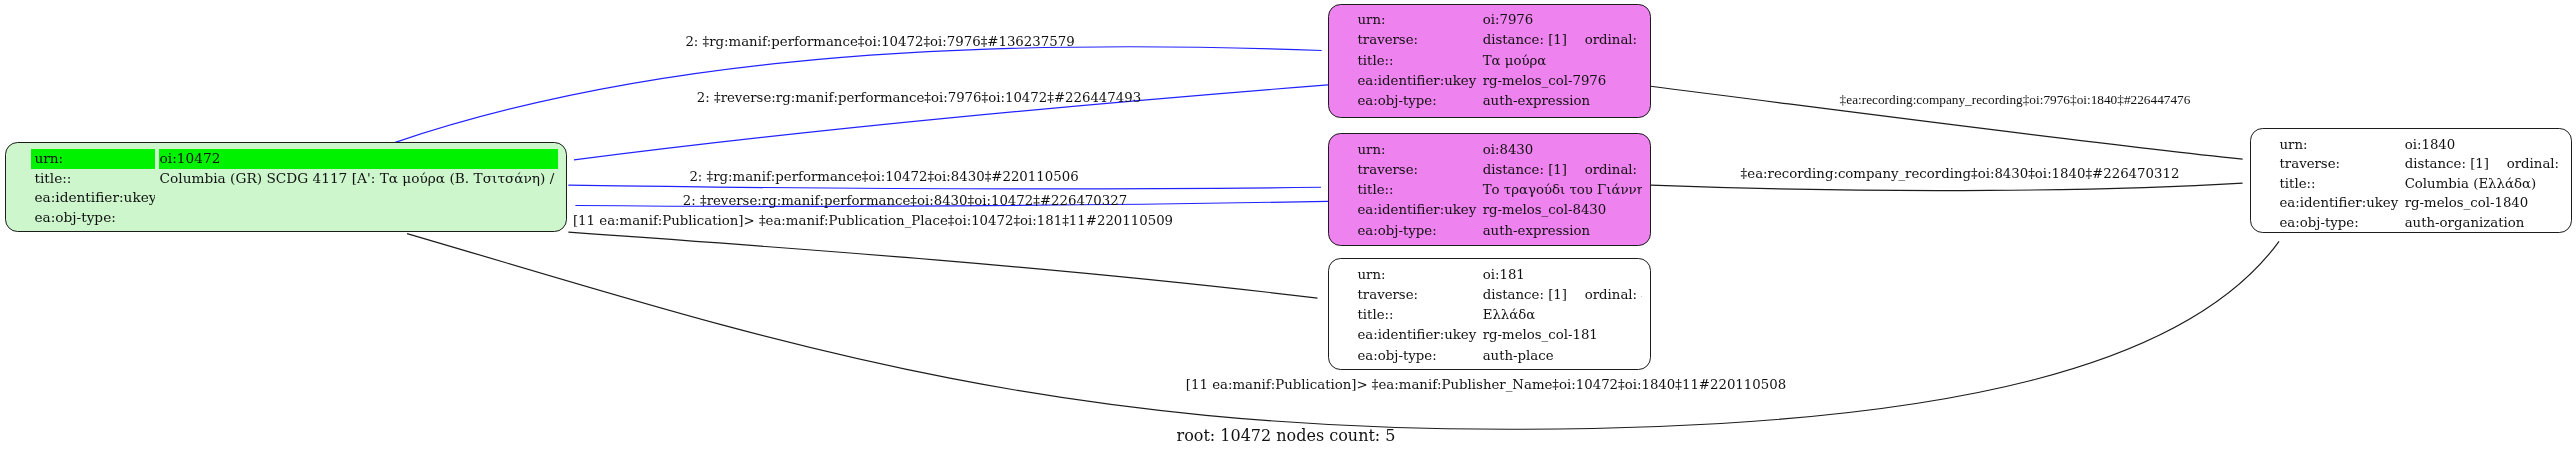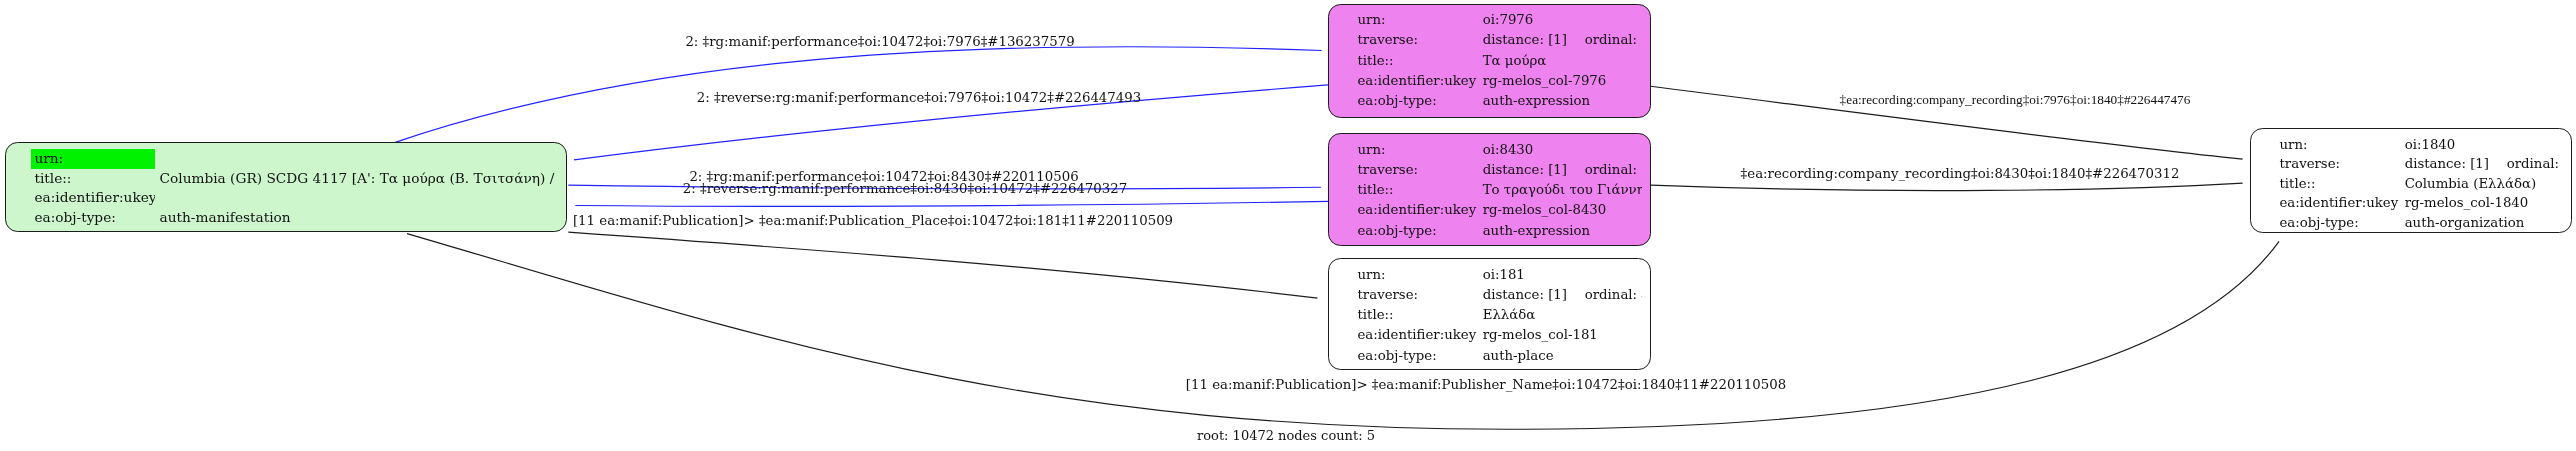--- a/index.html
+++ b/index.html
@@ -39,21 +39,21 @@
   .val{flex:1;padding-left:0.7px;overflow:hidden;}
   .v1{display:inline-block;min-width:102px;}
   .row.hdr .key,.row.hdr .val{background:var(--root-node-header);}
 
   .edge-label{
     position:absolute;transform:translate(-50%,-50%);
     font-size:13.3px;white-space:nowrap;color:#121212;
   }
   .graph-label{
     position:absolute;transform:translate(-50%,-50%);
-    font-size:13px;white-space:nowrap;color:#121212;
+    font-size:16px;white-space:nowrap;color:#121212;
   }
 </style>
 </head>
 <body>
 
 <div id="canvas">
 
   <svg id="edges" viewBox="0 0 3672 643" xmlns="http://www.w3.org/2000/svg">
     <defs>
       <marker id="arrow-blue" markerUnits="userSpaceOnUse" markerWidth="18" markerHeight="14" refX="15" refY="6" orient="auto">
@@ -69,31 +69,31 @@
     <path class="e-blue" d="M 1893 287 C 1560 293, 1150 296, 820 293" marker-end="url(#arrow-blue)"></path>
     <path class="e-black" d="M 810 331 C 1150 355, 1520 382, 1878 425" marker-end="url(#arrow-black)"></path>
     <path class="e-black" d="M 2353 123 C 2660 162, 2960 202, 3197 227" marker-end="url(#arrow-black)"></path>
     <path class="e-black" d="M 2353 264 C 2700 277, 3010 272, 3197 261" marker-end="url(#arrow-black)"></path>
     <path class="e-black" d="M 580 333 C 1050 470, 1450 612, 2150 612 C 2800 612, 3125 515, 3249 344" marker-end="url(#arrow-black)"></path>
   </svg>
 
   <div class="gv-node root" style="left:4.9px;top:142px;width:562px;height:90px;">
     <div class="row hdr">
       <span class="key">urn:</span>
+      <span class="val">oi:10472</span>
     </div>
     <div class="row">
       <span class="key">title::</span>
       <span class="val">Columbia (GR) SCDG 4117 [Α': Τα μούρα (Β. Τσιτσάνη) / Β. Τ...</span>
     </div>
     <div class="row">
       <span class="key">ea:identifier:ukey</span>
     </div>
     <div class="row">
       <span class="key">ea:obj-type:</span>
-      <span class="val">auth-manifestation</span>
     </div>
   </div>
 
   <div class="gv-node expr" style="left:1328px;top:3.5px;width:323px;height:114px;">
     <div class="row">
       <span class="key">urn:</span>
       <span class="val">oi:7976</span>
     </div>
     <div class="row">
       <span class="key">traverse:</span>
@@ -178,21 +178,21 @@
     </div>
     <div class="row">
       <span class="key">ea:obj-type:</span>
       <span class="val">auth-organization</span>
     </div>
   </div>
 
   <div class="edge-label" style="left:880px;top:41px;">2: ‡rg:manif:performance‡oi:10472‡oi:7976‡#136237579</div>
   <div class="edge-label" style="left:907px;top:97px;margin-left:12px;">2: ‡reverse:rg:manif:performance‡oi:7976‡oi:10472‡#226447493</div>
   <div class="edge-label" style="left:884px;top:176px;">2: ‡rg:manif:performance‡oi:10472‡oi:8430‡#220110506</div>
-  <div class="edge-label" style="left:905px;top:188px;">2: ‡reverse:rg:manif:performance‡oi:8430‡oi:10472‡#226470327</div>
+  <div class="edge-label" style="left:905px;top:200px;">2: ‡reverse:rg:manif:performance‡oi:8430‡oi:10472‡#226470327</div>
   <div class="edge-label" style="left:873px;top:220px;">[11 ea:manif:Publication]&gt; ‡ea:manif:Publication_Place‡oi:10472‡oi:181‡11#220110509</div>
   <div class="edge-label" style="left:2015px;top:100px;font-family:Liberation Serif, serif;">‡ea:recording:company_recording‡oi:7976‡oi:1840‡#226447476</div>
   <div class="edge-label" style="left:1960px;top:173px;">‡ea:recording:company_recording‡oi:8430‡oi:1840‡#226470312</div>
   <div class="edge-label" style="left:1486px;top:384px;">[11 ea:manif:Publication]&gt; ‡ea:manif:Publisher_Name‡oi:10472‡oi:1840‡11#220110508</div>
 
   <div class="graph-label" style="left:1286px;top:435px;">root: 10472 nodes count: 5</div>
 
 </div>
 
 

